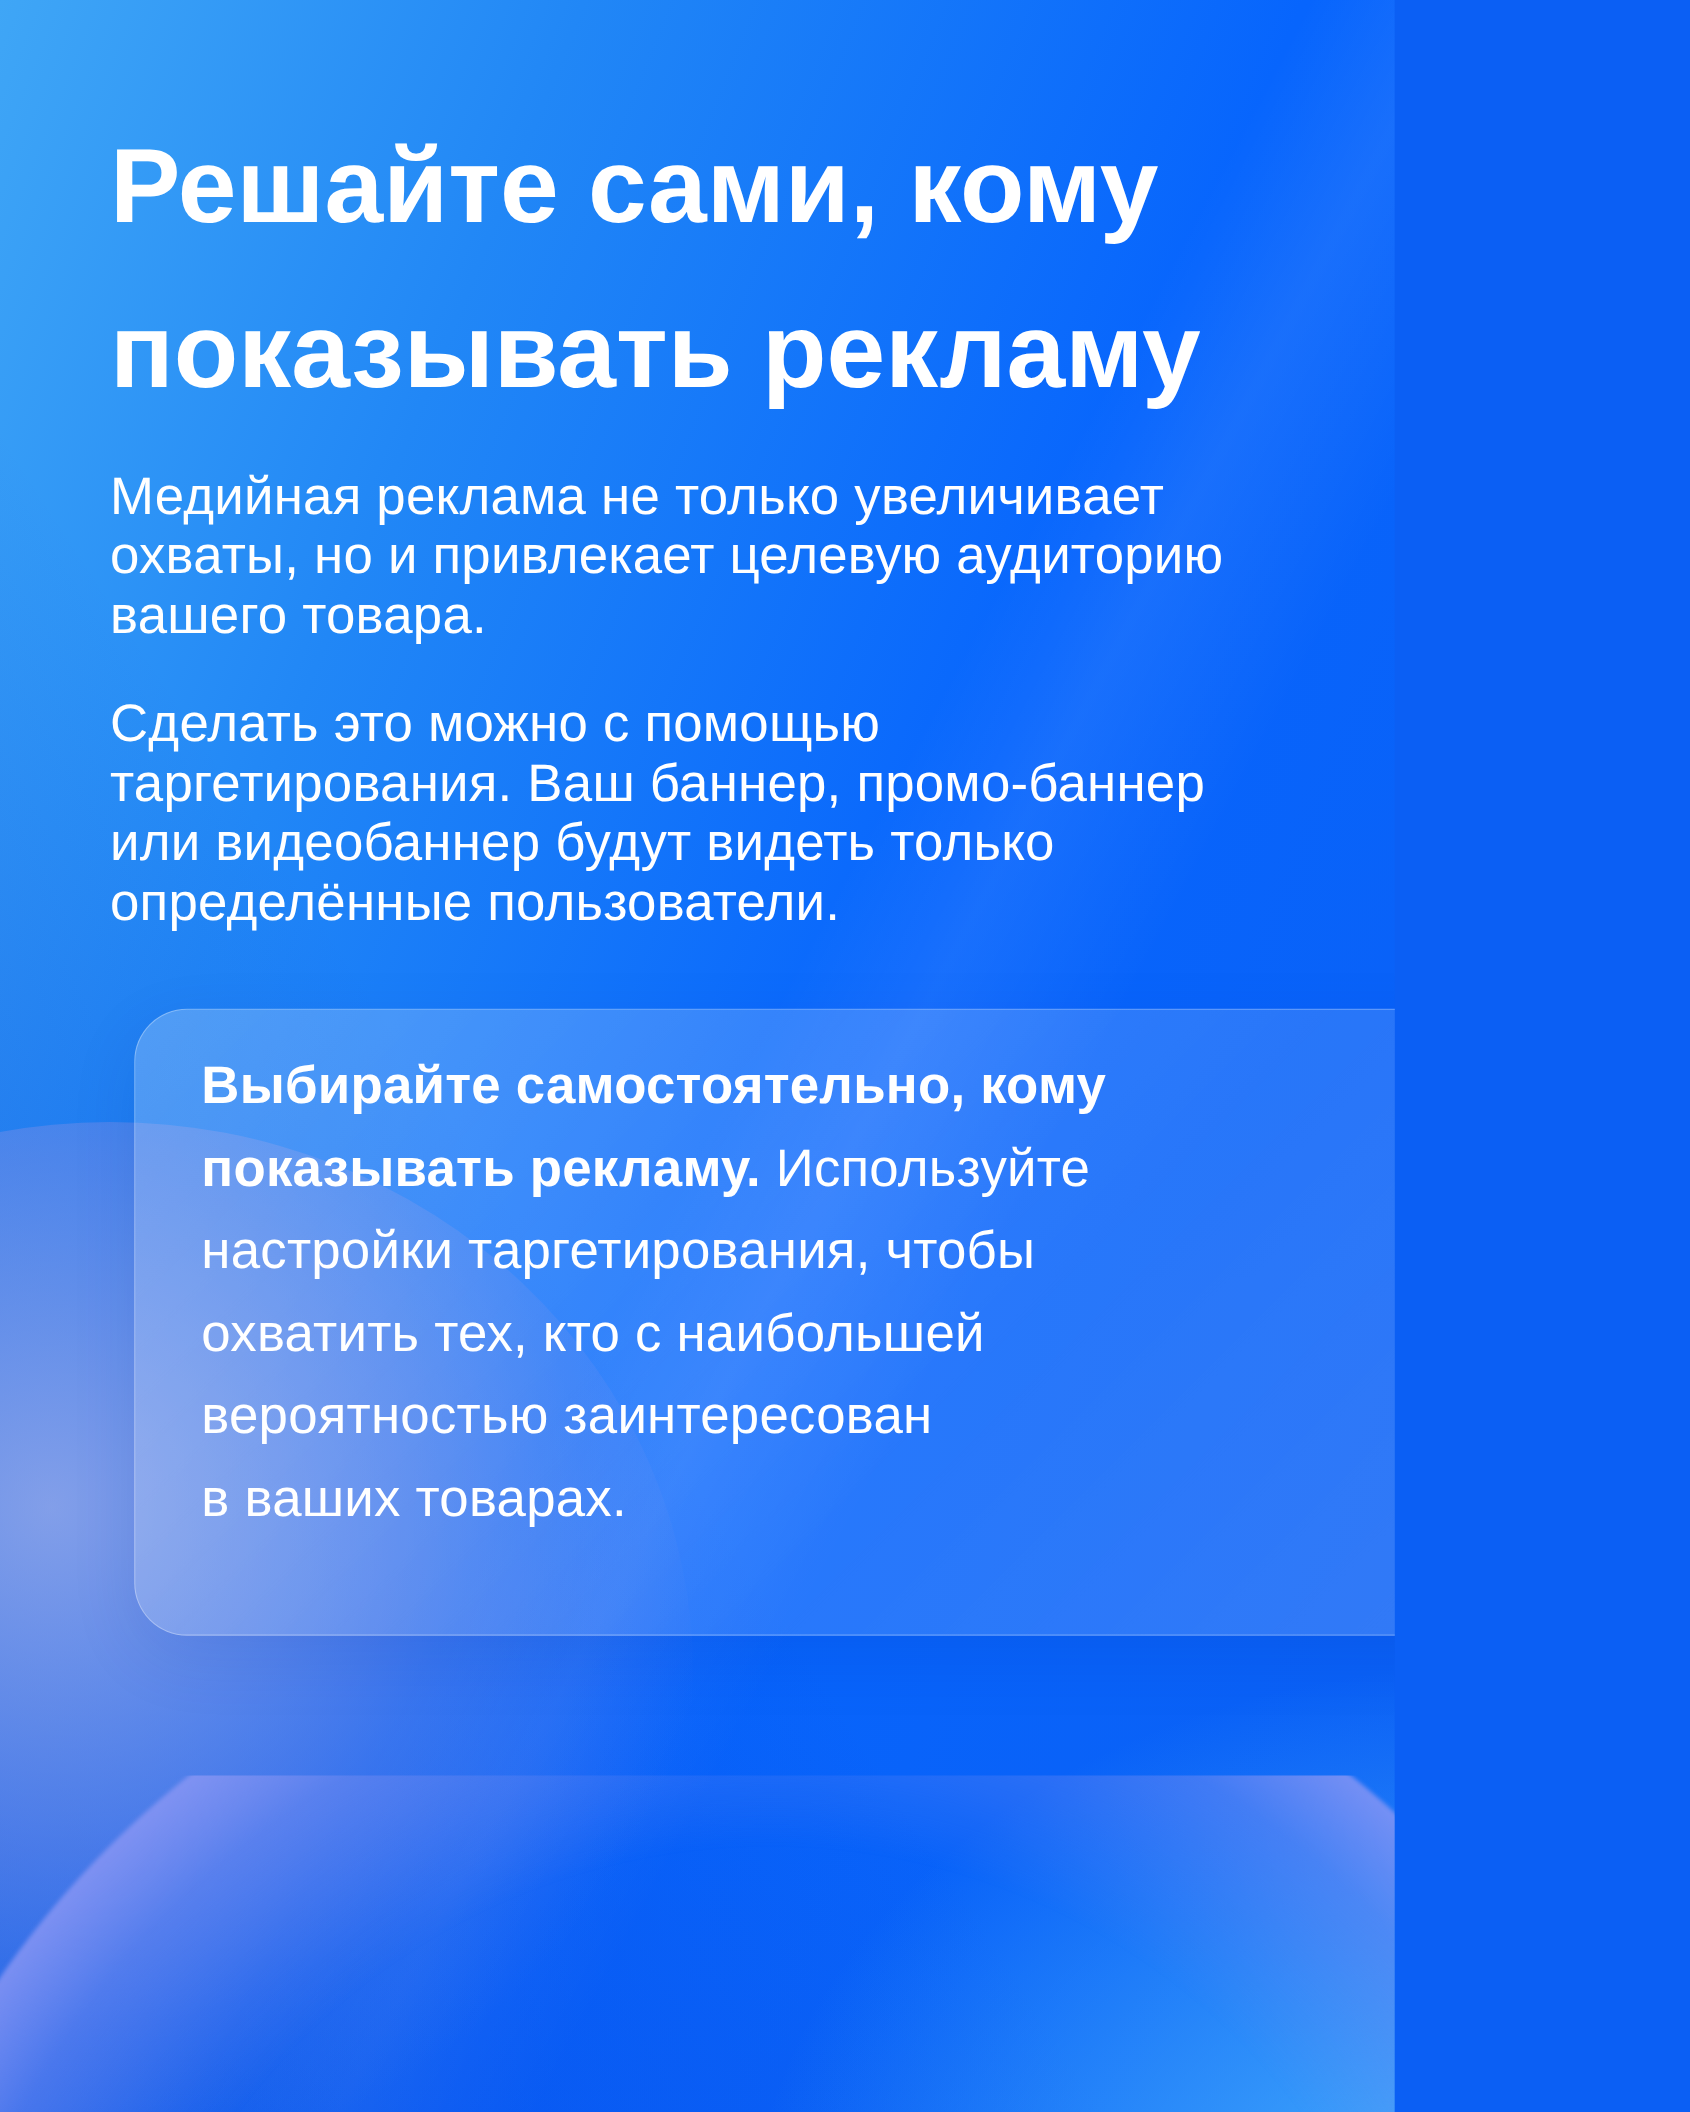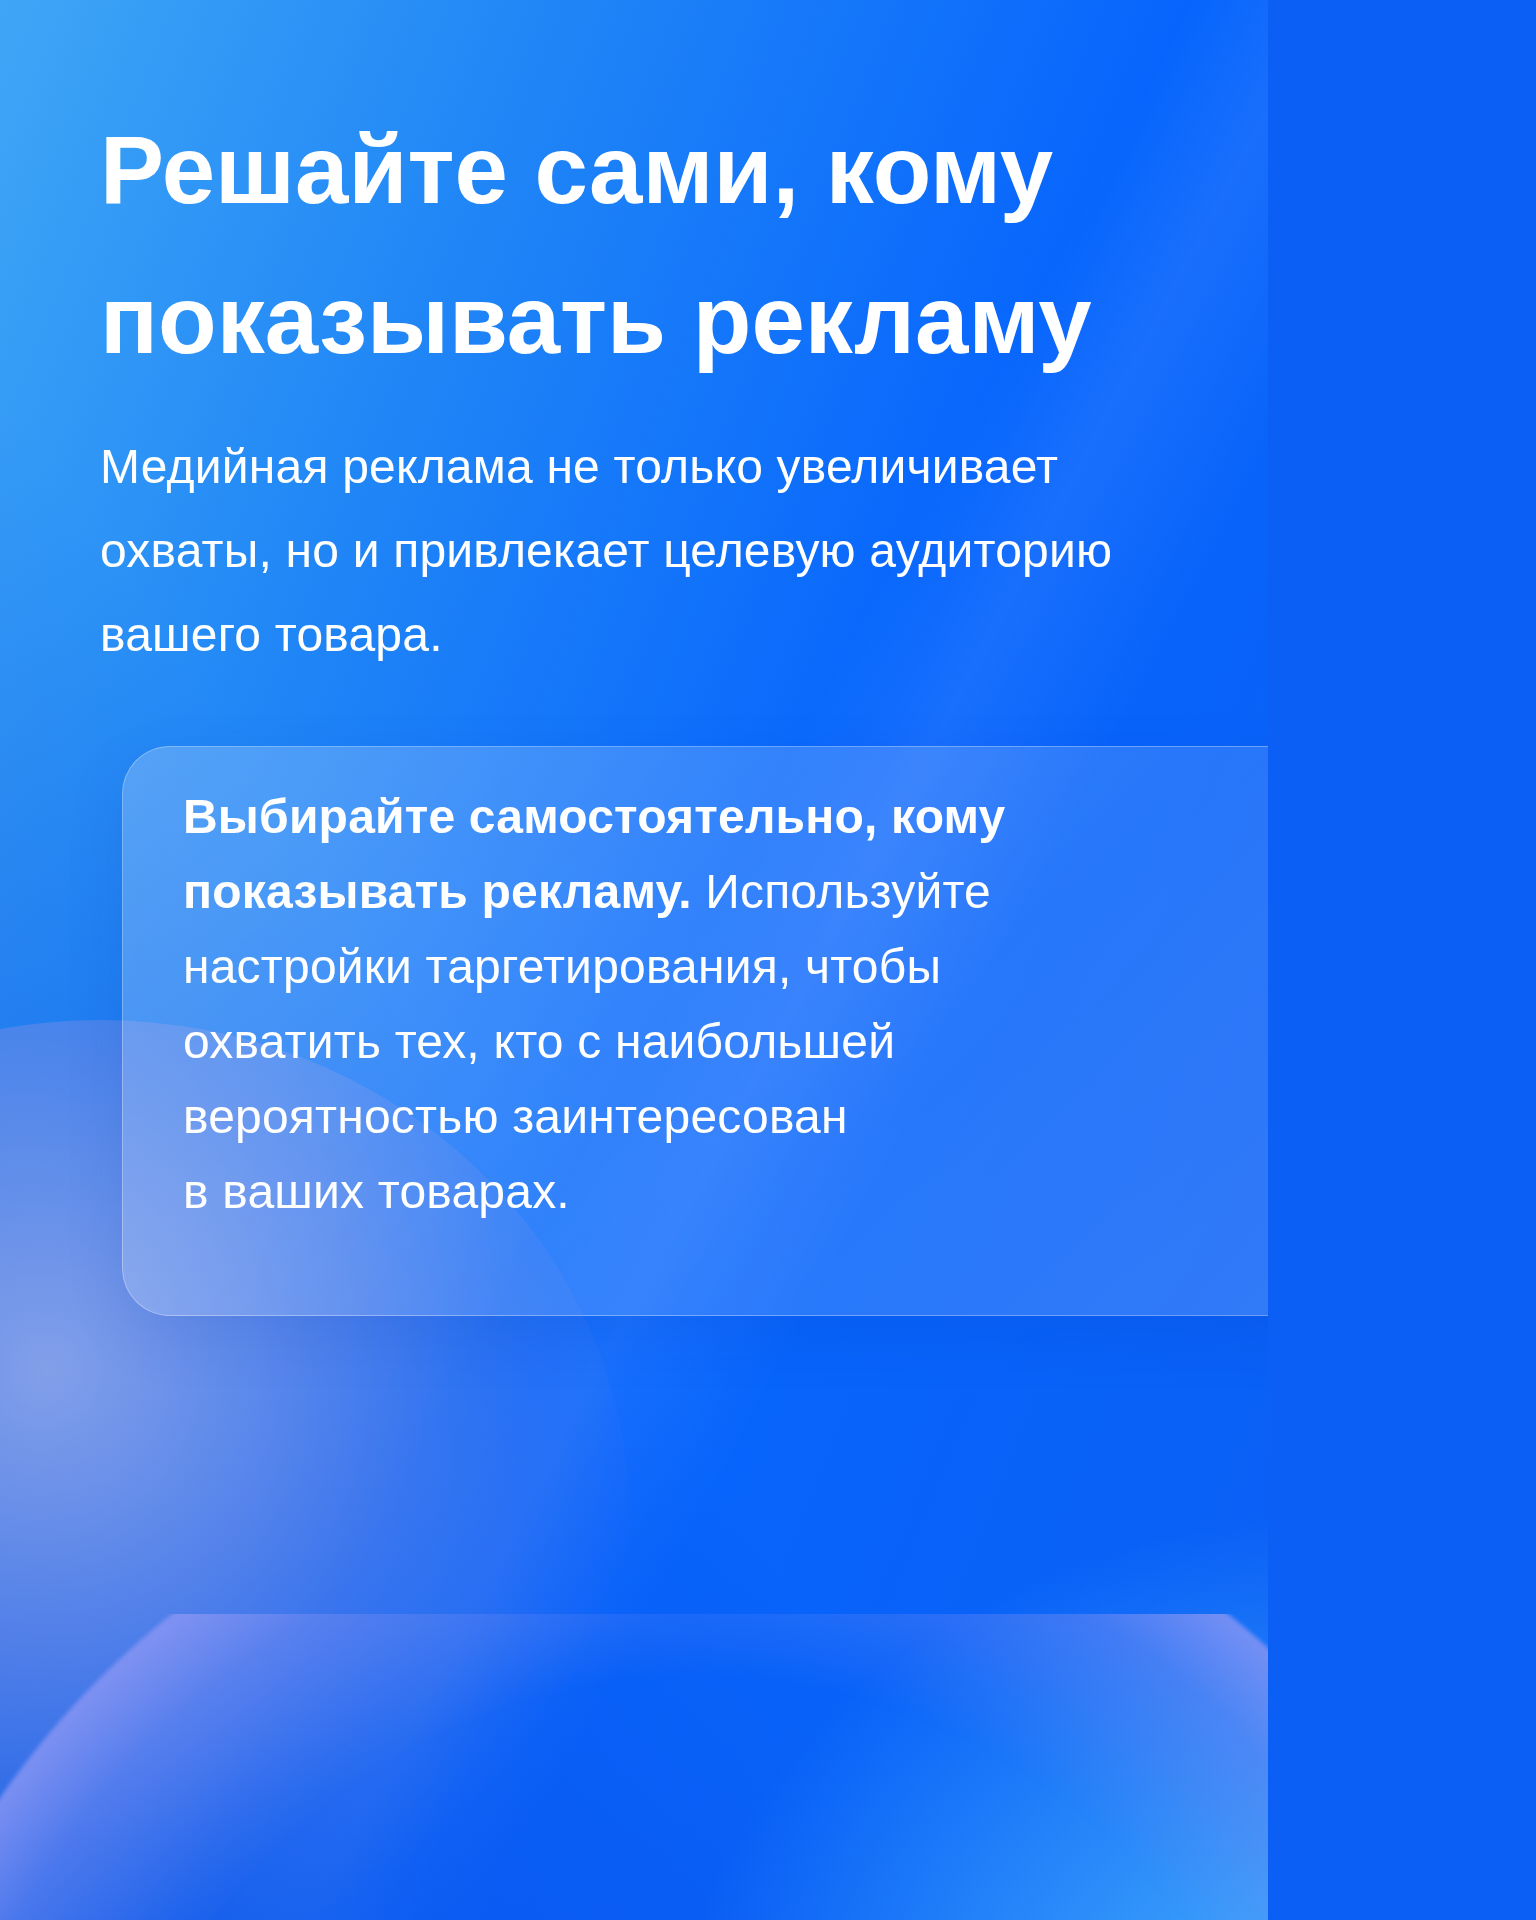--- a/index.html
+++ b/index.html
@@ -54,21 +54,21 @@
   .content { position:absolute; left:100px; top:0; width:1336px; }
 
   .title {
     margin:95px 0 0 0;
     font-size:96px; line-height:150px; font-weight:700;
     letter-spacing:0; white-space:pre-line;
   }
 
   .para {
     margin:30px 0 0 0;
-    font-size:48px; line-height:84px; font-weight:400;
+    font-size:48px; line-height:54px; font-weight:400;
     letter-spacing:0.2px; white-space:pre-line;
   }
   .para + .para { margin-top:45px; }
 
   .card {
     margin:69px 0 0 22px;
     width:1292px; height:570px; box-sizing:border-box;
     padding:32px 60px 0 60px;
     border-radius:48px;
     background:linear-gradient(135deg,
@@ -96,20 +96,24 @@
   </div>
 
   <div class="content">
     <h1 class="title">Решайте сами, кому
 показывать рекламу</h1>
 
     <p class="para">Медийная реклама не только увеличивает
 охваты, но и привлекает целевую аудиторию
 вашего товара.</p>
 
+    <p class="para">Сделать это можно с помощью
+таргетирования. Ваш баннер, промо-баннер
+или видеобаннер будут видеть только
+определённые пользователи.</p>
 
     <div class="card">
       <p><span class="bold">Выбирайте самостоятельно, кому
 показывать рекламу.</span><span> Используйте
 настройки таргетирования, чтобы
 охватить тех, кто с наибольшей
 вероятностью заинтересован
 в ваших товарах.</span></p>
     </div>
   </div>

